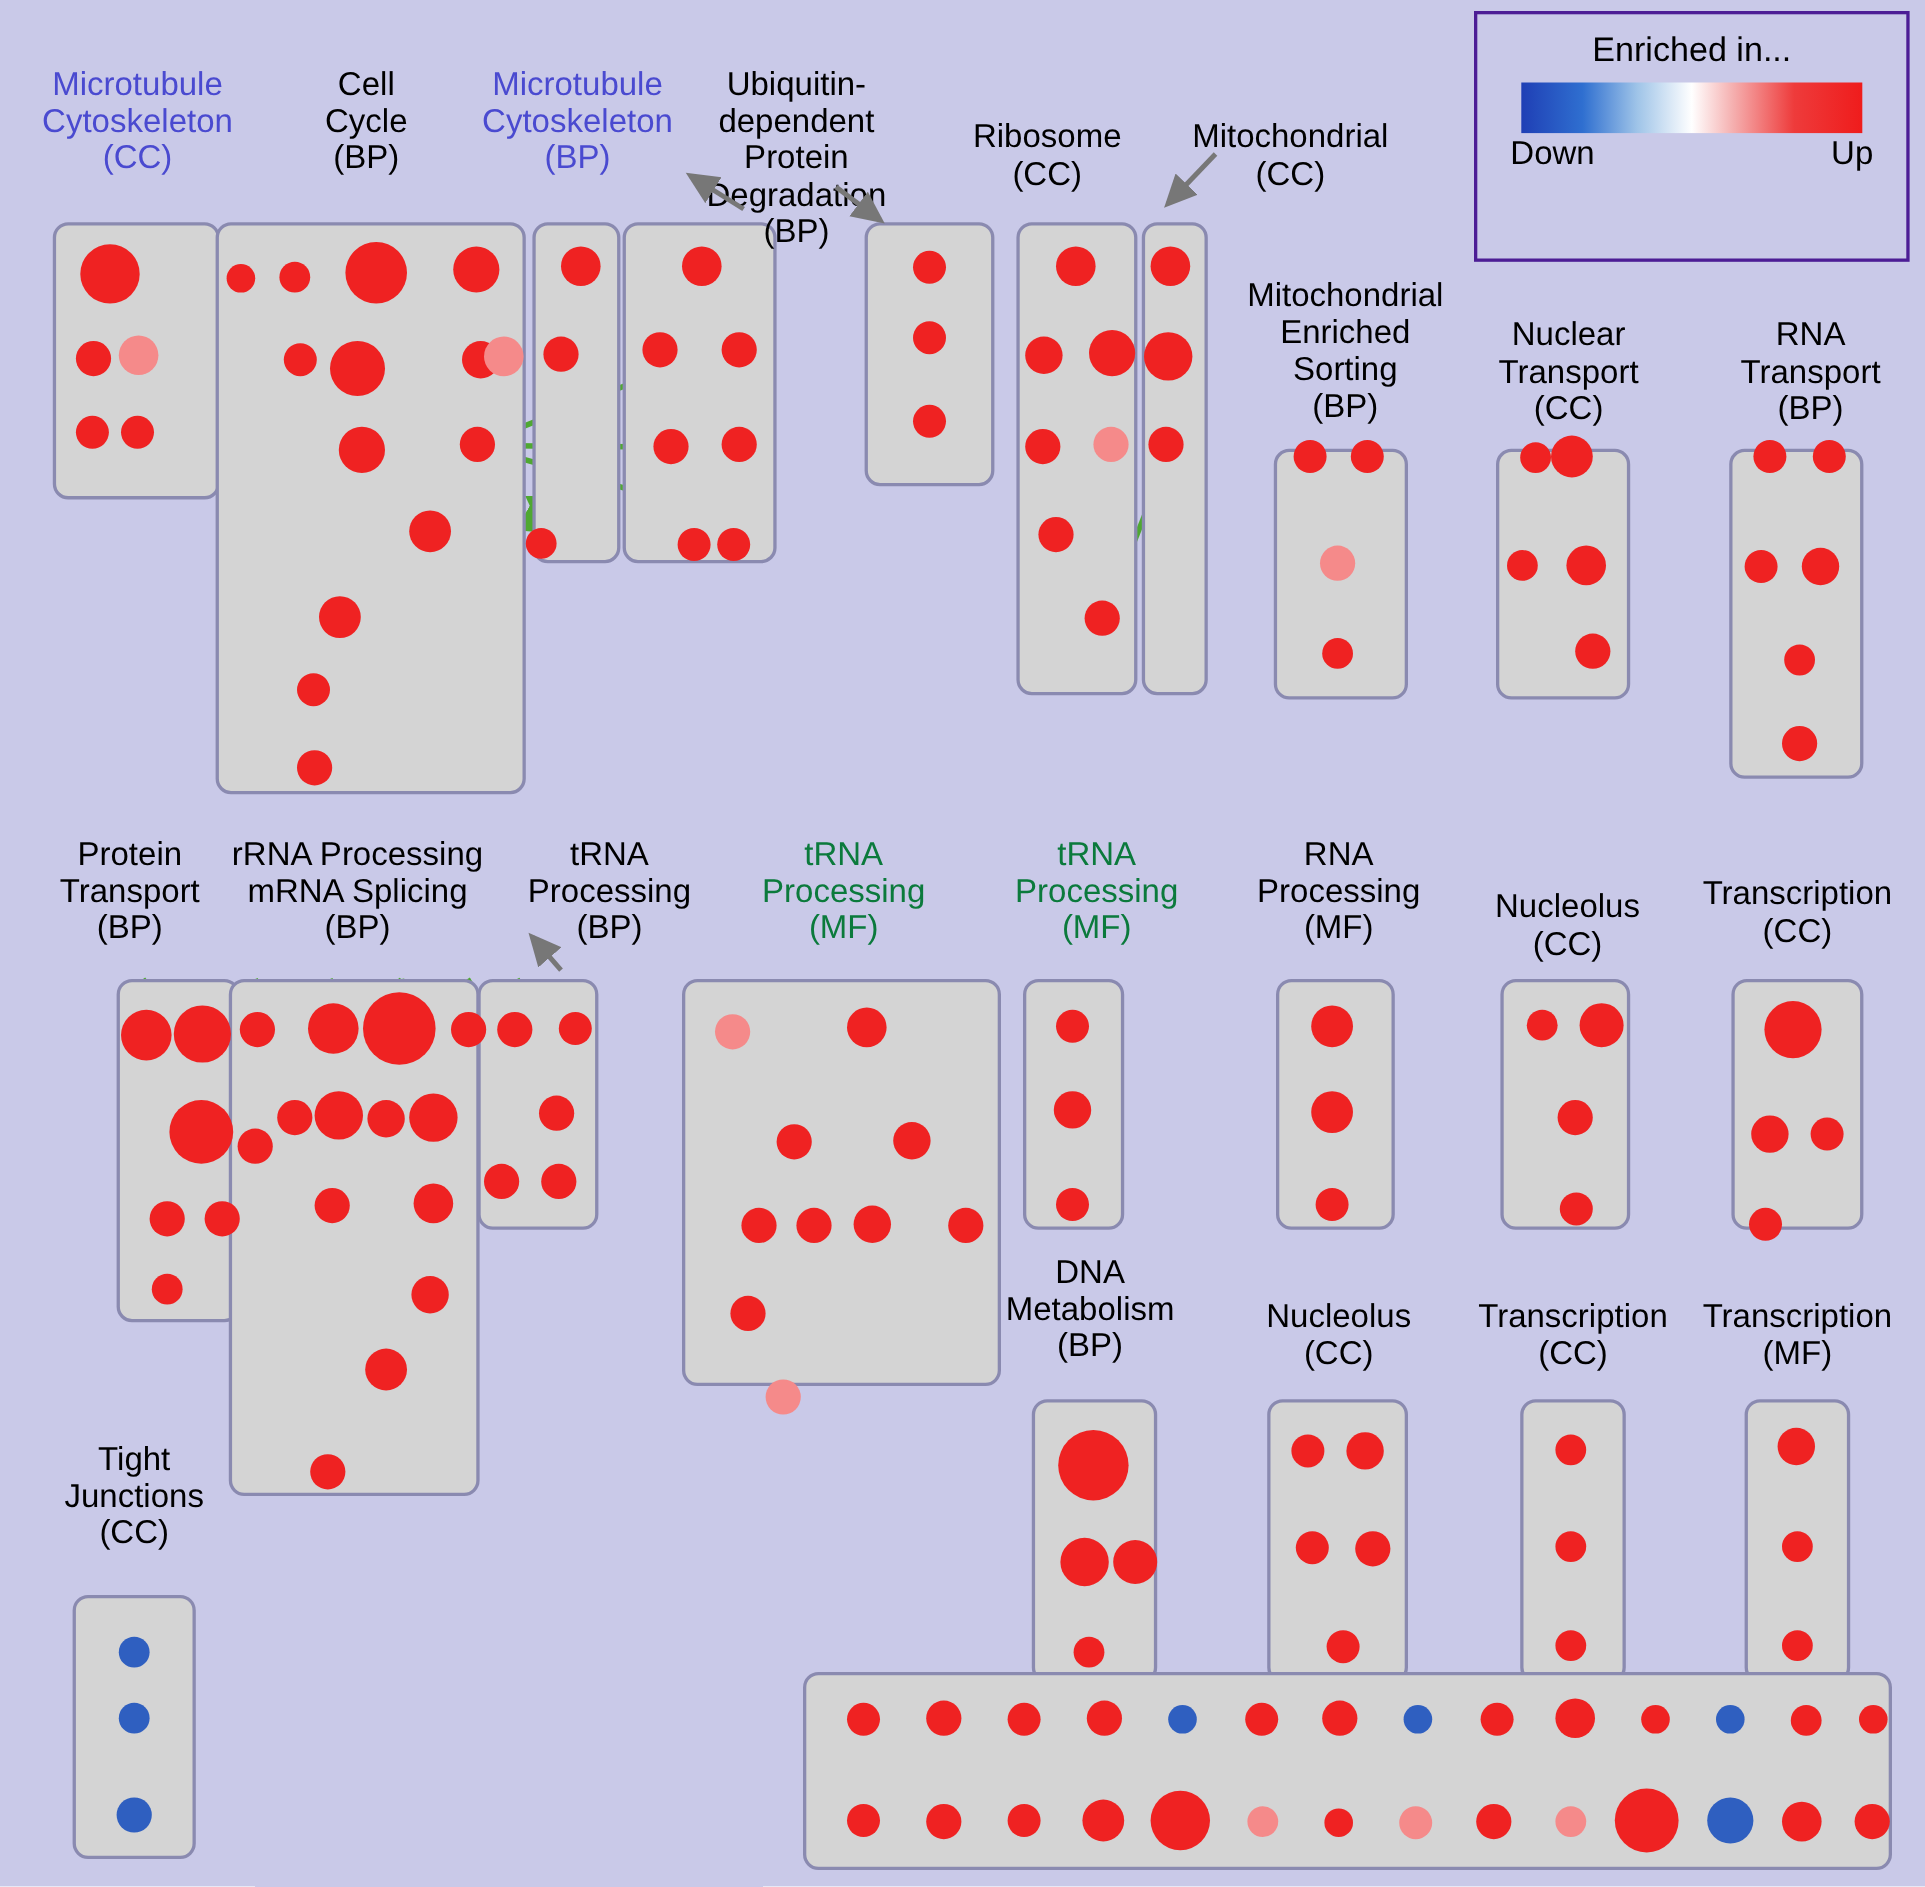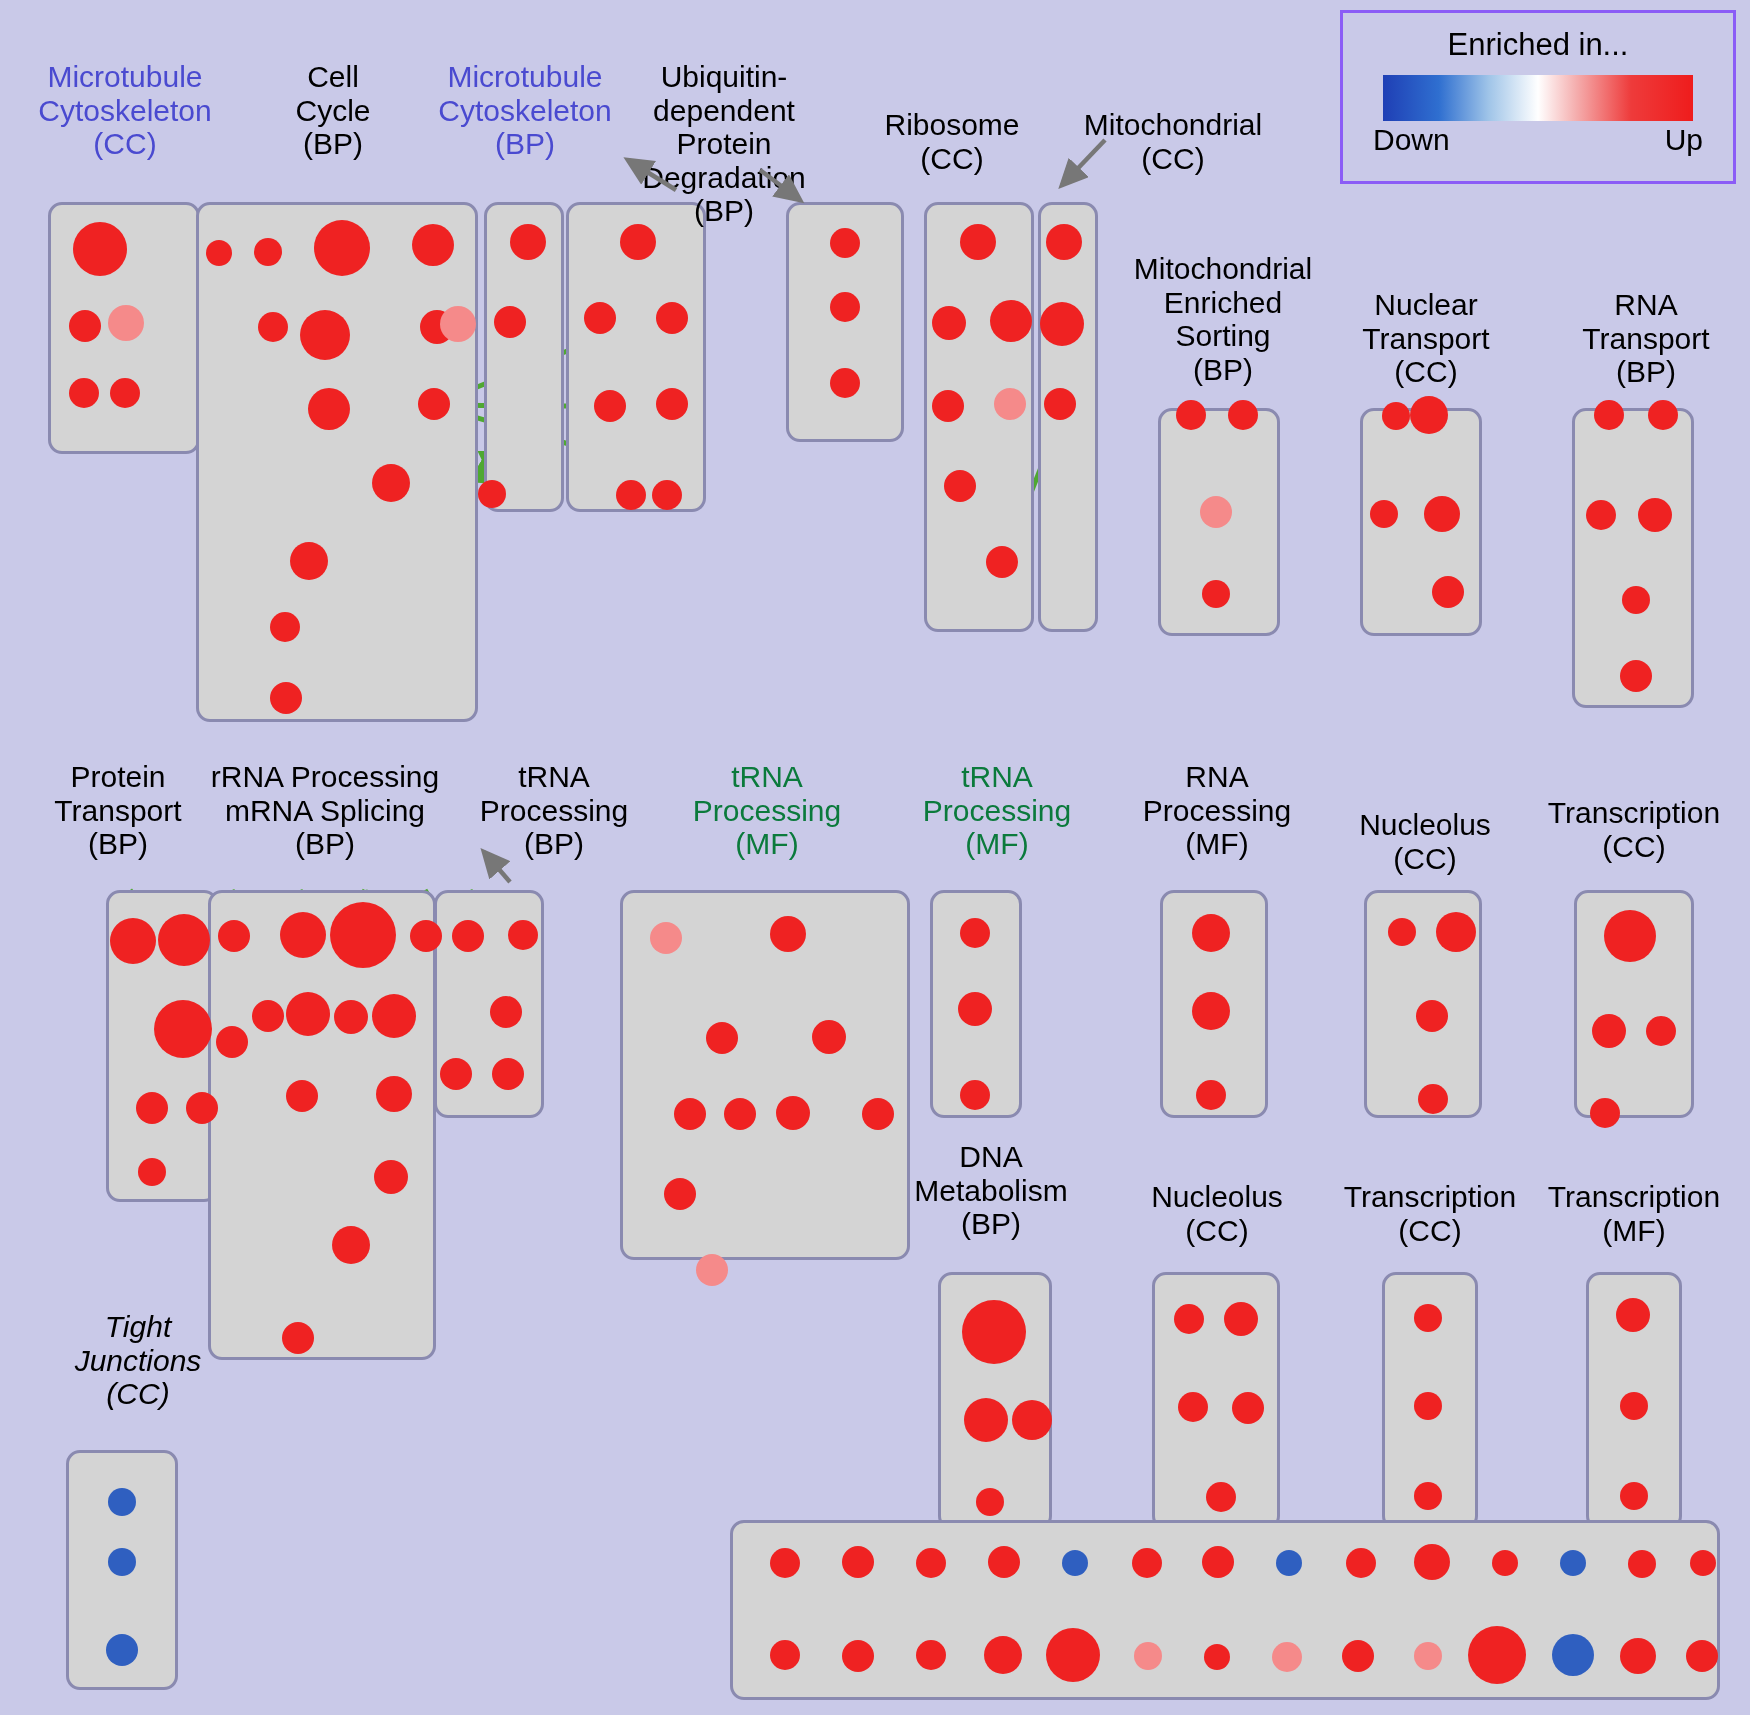--- a/index.html
+++ b/index.html
@@ -44,23 +44,23 @@
     width: 1750px;
     height: 1715px;
     pointer-events: none;
   }
   
   #legend {
     position: absolute;
     left: 1340px;
     top: 10px;
     width: 396px;
-    height: 174px;
+    height: 228px;
     background: #c9c9e8;
-    border: 3px solid #8b5cf6;
+    border: 3px solid #4c1d95;
     box-sizing: border-box;
     text-align: center;
   }
   #legend .title {
     font-size: 31px;
     margin-top: 14px;
     color: #000;
   }
   #legend .bar {
     margin: 12px auto 2px auto;
@@ -333,21 +333,21 @@
 
   <div class="label" style="left:880px;top:1140px;width:222px;">DNA
 Metabolism
 (BP)</div>
   <div class="label" style="left:1110px;top:1180px;width:214px;">Nucleolus
 (CC)</div>
   <div class="label" style="left:1324px;top:1180px;width:212px;">Transcription
 (CC)</div>
   <div class="label" style="left:1528px;top:1180px;width:212px;">Transcription
 (MF)</div>
-  <div class="label" style="left:48px;top:1310px;width:180px;font-style:italic;">Tight
+  <div class="label" style="left:32px;top:1310px;width:180px;">Tight
 Junctions
 (CC)</div>
 
   <svg class="edges" viewBox="0 0 1750 1715">
     <defs>
       <marker id="gh" markerWidth="7" markerHeight="7" refX="5.4" refY="3.1" orient="auto">
         <path d="M0,0 L6.6,3.1 L0,6.2 z" fill="#777"></path>
       </marker>
     </defs>
     <g stroke="#777" stroke-width="4.5" fill="none" marker-end="url(#gh)">

